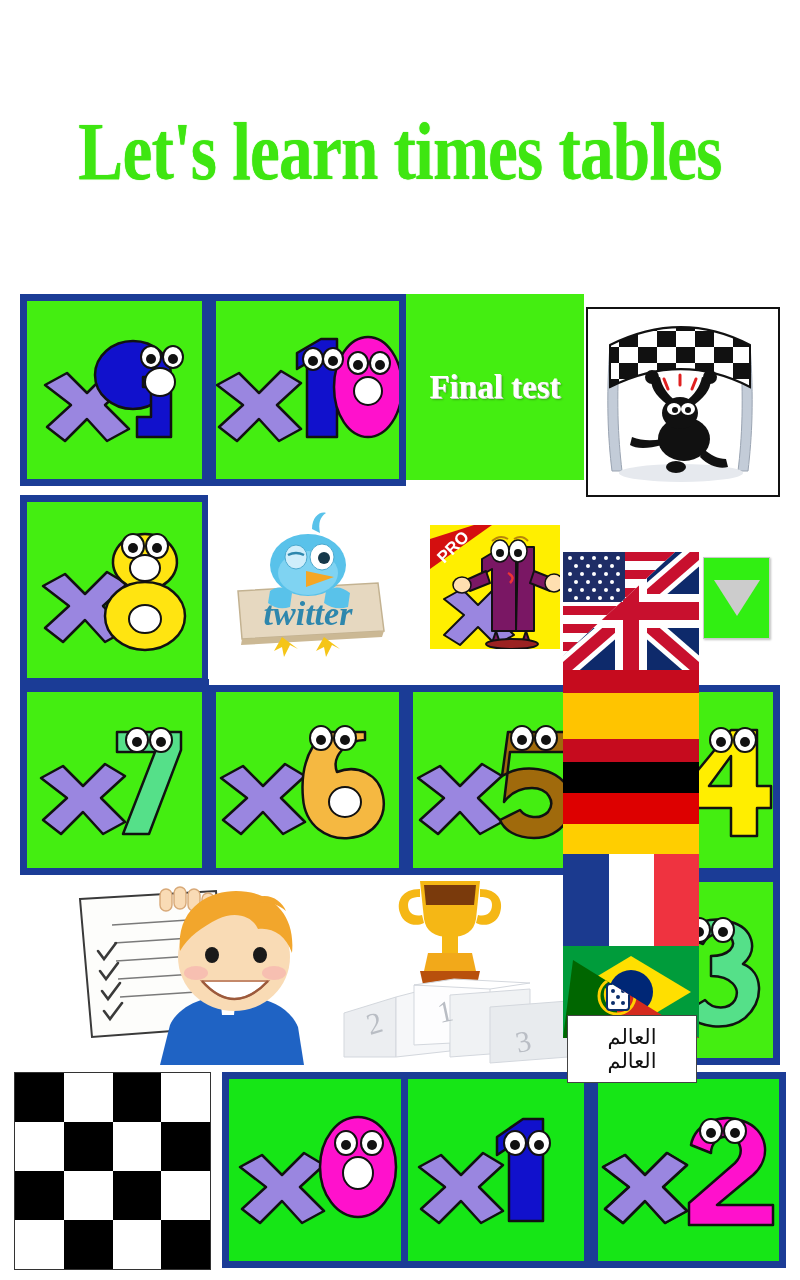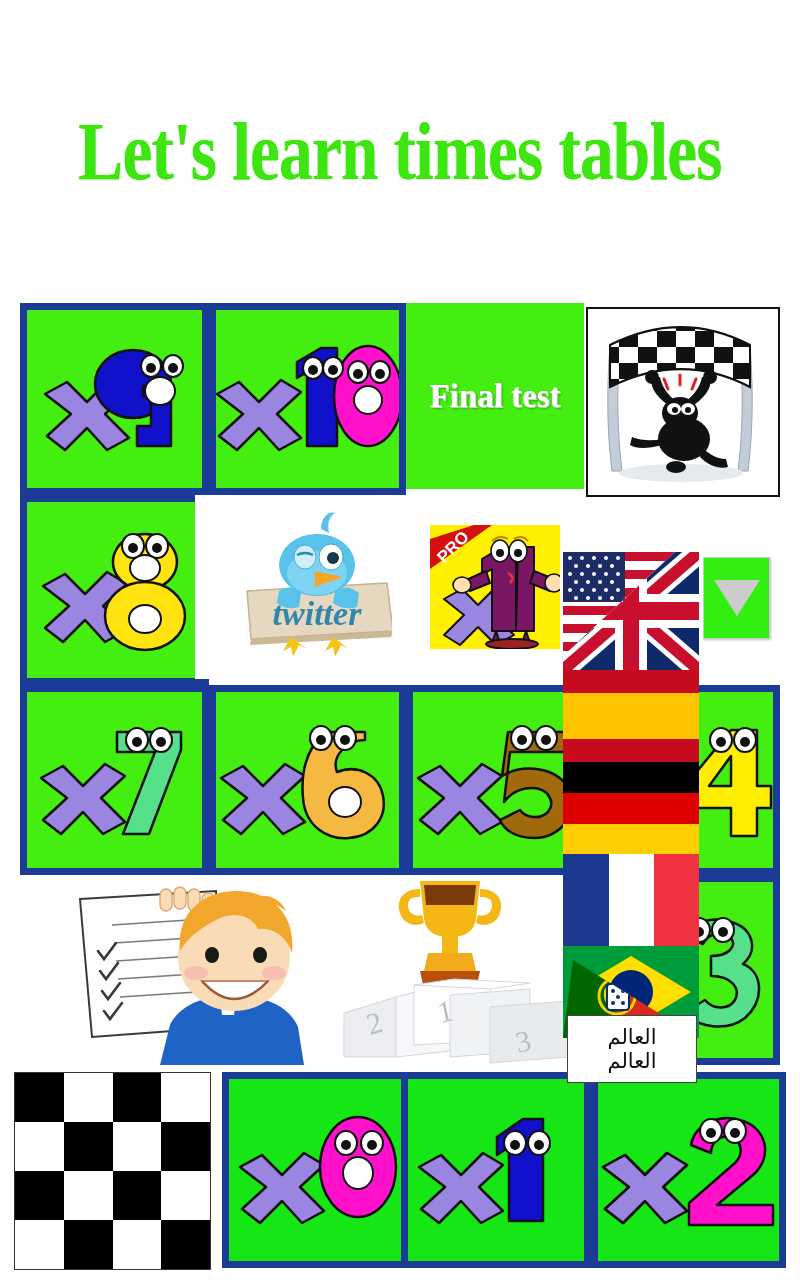--- a/index.html
+++ b/index.html
@@ -91,21 +91,21 @@
   }
   #checkerboard div{width:100%;height:100%;}
 </style>
 </head>
 <body>
 
 <div id="stage">
 
   <div id="title">Let's learn times tables</div>
 
-  <div class="grid-row" style="top:303px;height:192px;">
+  <div class="grid-row" style="top:294px;height:192px;">
 
     <div class="cell" style="left:0px;width:189px;height:192px;">
       <div class="numwrap">
         <svg width="180" height="130" viewBox="0 0 180 130">
           <g stroke="#111" stroke-width="2.5" stroke-linejoin="round">
             <path d="M20 60 L42 48 L62 68 L84 46 L104 58 L80 80 L104 104 L82 116 L62 94 L40 116 L22 102 L46 80 Z" fill="#9a86e0"></path>
             <path d="M108 16 a38 34 0 1 1 0 68 a38 34 0 1 1 0 -68 Z" fill="#1111cc"></path>
             <path d="M118 52 L146 52 L146 112 L112 112 L112 92 L126 92 L126 62 L118 62 Z" fill="#1111cc"></path>
           </g>
           <ellipse cx="126" cy="32" rx="10" ry="11" fill="#fff" stroke="#111" stroke-width="2"></ellipse>
@@ -222,21 +222,21 @@
           <ellipse cx="108" cy="22" rx="11" ry="12" fill="#fff" stroke="#111" stroke-width="2"></ellipse>
           <ellipse cx="132" cy="22" rx="11" ry="12" fill="#fff" stroke="#111" stroke-width="2"></ellipse>
           <circle cx="108" cy="24" r="5" fill="#111"></circle>
             <circle cx="132" cy="24" r="5" fill="#111"></circle>
           <ellipse cx="120" cy="44" rx="15" ry="13" fill="#fff" stroke="#111" stroke-width="2"></ellipse>
           <ellipse cx="120" cy="95" rx="16" ry="14" fill="#fff" stroke="#111" stroke-width="2"></ellipse>
         </svg>
       </div>
     </div>
 
-    <div class="cell plain" style="left:175px;width:197px;height:184px;padding-left:22px;">
+    <div class="cell plain" style="left:188px;width:197px;height:184px;">
       <svg width="197" height="184" viewBox="0 0 197 184">
 
         <path d="M30 96 L170 88 L176 136 L34 144 Z" fill="#e6d8c0" stroke="#c3b291" stroke-width="1.5"></path>
         <path d="M34 144 L176 136 L174 142 L33 150 Z" fill="#cbb894"></path>
 
         <ellipse cx="100" cy="70" rx="38" ry="31" fill="#59c2ea"></ellipse>
         <ellipse cx="100" cy="78" rx="30" ry="22" fill="#7fd3f2"></ellipse>
         <path d="M104 34 C104 22 112 16 118 18 C112 22 110 28 112 38 Z" fill="#59c2ea"></path>
         <ellipse cx="88" cy="62" rx="11" ry="12" fill="#cfeefb" stroke="#4aa9cf"></ellipse>
         <ellipse cx="114" cy="62" rx="12" ry="13" fill="#ffffff" stroke="#4aa9cf"></ellipse>

